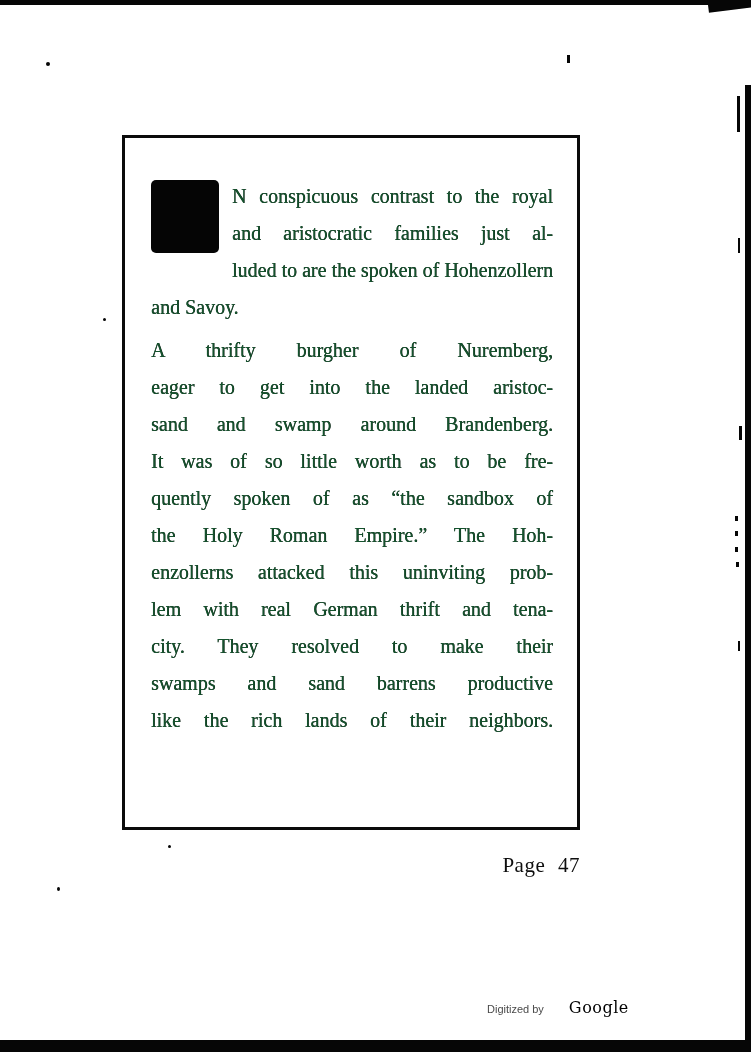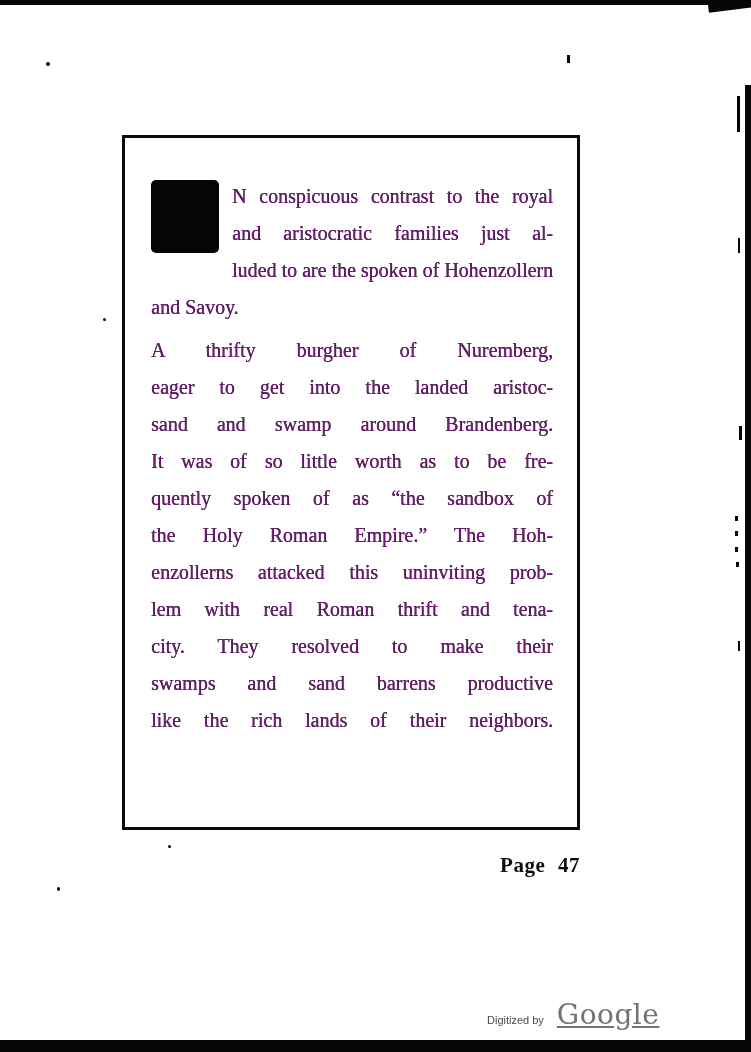--- a/index.html
+++ b/index.html
@@ -25,21 +25,21 @@
     width: 458px;
     height: 695px;
     border: 3px solid #0b0b0b;
     box-sizing: border-box;
     padding: 40px 24px 0 26px;
     background: #ffffff;
   }
   .body-text {
     font-size: 20px;
     line-height: 37px;
-    color: #701a75;
+    color: #14532d;
     text-shadow: 0.25px 0 0 #0e0e0e; 
   }
   .line {
     text-align: justify;
     text-align-last: justify;
     white-space: normal;
   }
   .line.no-justify {
     text-align: right;
     text-align-last: left;
@@ -53,46 +53,45 @@
     border-radius: 5px;
   }
   .para2 { margin-top: 6px; }
 
   
   .page-number {
     position: absolute;
     top: 853px;
     right: 171px;
     font-size: 21px;
-    font-weight: 700;
+    font-weight: 400;
     letter-spacing: 0.5px;
     word-spacing: 7px;
     color: #0e0e0e;
   }
 
   
   .footer {
     position: absolute;
     left: 487px;
     top: 998px;
     display: flex;
     align-items: baseline;
-    gap: 13px;
+    gap: 25px;
   }
   .digitized-by {
     font-family: "Liberation Sans", sans-serif;
     font-size: 11px;
     color: #4a4a4a;
   }
   .google-logo {
     font-family: "DejaVu Serif", serif;
-    font-size: 28px;
+    font-size: 16px;
     letter-spacing: 0.5px;
-    color: #737373;
-    text-decoration: underline;
+    color: #000000;
   }
 
   
   .artifact { position: absolute; background: #060606; }
   .a-top-bar     { left: 0;    top: 0;     width: 751px; height: 5px; }
   .a-top-blob    { left: 708px; top: -3px; width: 46px;  height: 13px; transform: rotate(-7deg); }
   .a-right-bar   { left: 745px; top: 85px; width: 6px;  height: 967px; }
   .a-bottom-bar  { left: 0;    top: 1040px; width: 751px; height: 12px; }
   .a-tick-1      { left: 737px; top: 96px;  width: 3px; height: 36px; }
   .a-tick-2      { left: 738px; top: 238px; width: 2px; height: 15px; }
@@ -123,21 +122,21 @@
     </div>
 
     <div class="body-text para2">
       <div class="line">A thrifty burgher of Nuremberg,</div>
       <div class="line">eager to get into the landed aristoc-</div>
       <div class="line">sand and swamp around Brandenberg.</div>
       <div class="line">It was of so little worth as to be fre-</div>
       <div class="line">quently spoken of as “the sandbox of</div>
       <div class="line">the Holy Roman Empire.” The Hoh-</div>
       <div class="line">enzollerns attacked this uninviting prob-</div>
-      <div class="line">lem with real Roman thrift and tena-</div>
+      <div class="line">lem with real German thrift and tena-</div>
       <div class="line">city. They resolved to make their</div>
       <div class="line">swamps and sand barrens productive</div>
       <div class="line">like the rich lands of their neighbors.</div>
     </div>
   </div>
 
   <div class="page-number">Page 47</div>
 
   <div class="footer">
     <span class="digitized-by">Digitized by</span>

